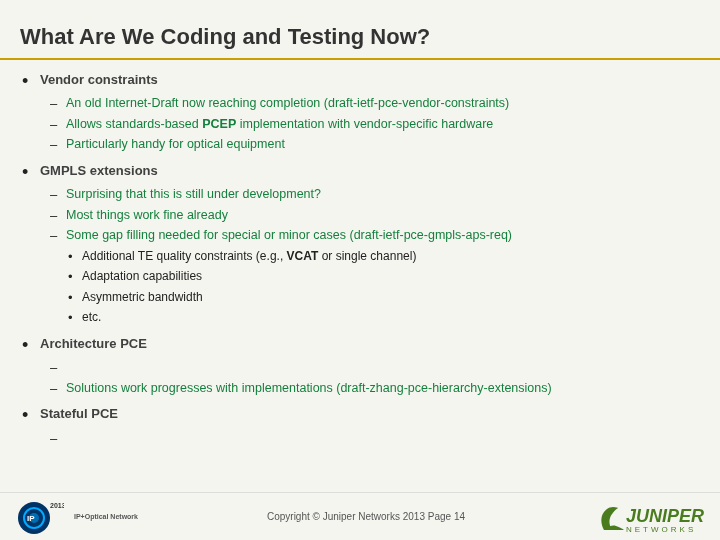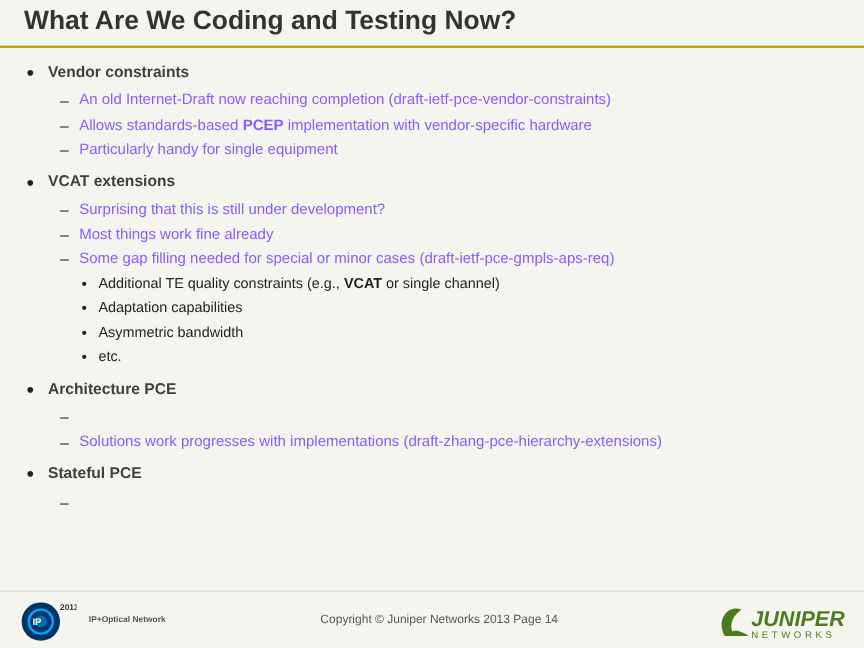--- a/index.html
+++ b/index.html
@@ -15,22 +15,23 @@
     .slide {
       width: 720px;
       height: 540px;
       background: #f5f5f0;
       display: flex;
       flex-direction: column;
     }
 
     .header {
       background: #f5f5f0;
-      padding: 4px 20px 8px 20px;
+      padding: 14px 20px 8px 20px;
       border-bottom: 2px solid #c8a000;
+      margin-top: 10px;
     }
 
     .header h1 {
       font-size: 22px;
       font-weight: bold;
       color: #333;
     }
 
     .content {
       flex: 1;
@@ -77,21 +78,21 @@
     }
 
     .dash {
       min-width: 16px;
       font-size: 13px;
       color: #222;
     }
 
     .sub-text {
       font-size: 12.5px;
-      color: #8b5cf6;
+      color: #15803d;
       line-height: 1.5;
     }
 
     .sub-sub-list {
       margin-left: 18px;
       margin-top: 1px;
     }
 
     .sub-sub-item {
       display: flex;
@@ -165,29 +166,29 @@
         <div class="sub-item">
           <span class="dash">–</span>
           <span class="sub-text">An old Internet-Draft now reaching completion (draft-ietf-pce-vendor-constraints)</span>
         </div>
         <div class="sub-item">
           <span class="dash">–</span>
           <span class="sub-text">Allows standards-based <span class="pcep">PCEP</span> implementation with vendor-specific hardware</span>
         </div>
         <div class="sub-item">
           <span class="dash">–</span>
-          <span class="sub-text">Particularly handy for single equipment</span>
-        </div>
-      </div>
-    </div>
-
-    <div class="bullet-section">
-      <div class="bullet-main">
-        <span class="bullet-dot">•</span>
-        <span class="bullet-text">VCAT extensions</span>
+          <span class="sub-text">Particularly handy for optical equipment</span>
+        </div>
+      </div>
+    </div>
+
+    <div class="bullet-section">
+      <div class="bullet-main">
+        <span class="bullet-dot">•</span>
+        <span class="bullet-text">GMPLS extensions</span>
       </div>
       <div class="sub-list">
         <div class="sub-item">
           <span class="dash">–</span>
           <span class="sub-text">Surprising that this is still under development?</span>
         </div>
         <div class="sub-item">
           <span class="dash">–</span>
           <span class="sub-text">Most things work fine already</span>
         </div>

